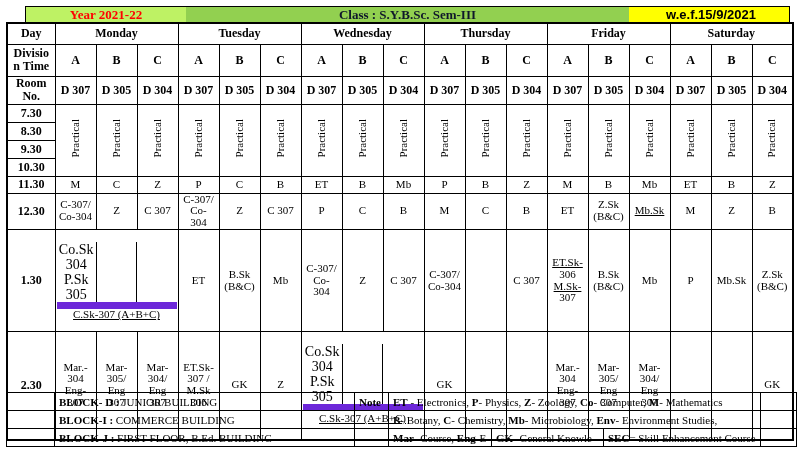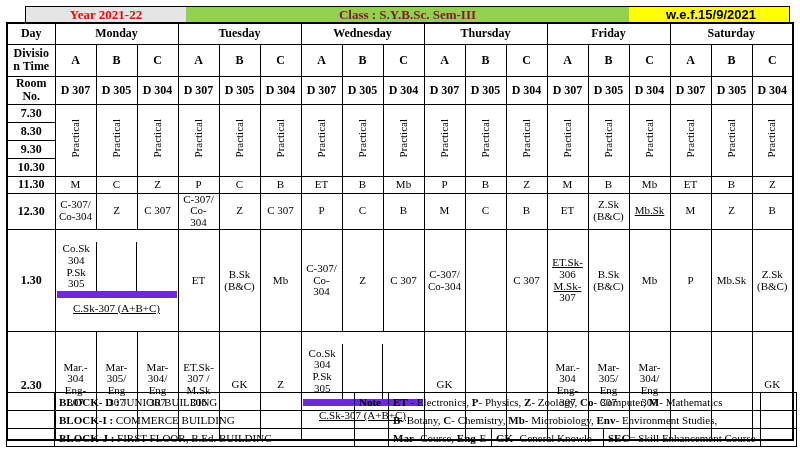--- a/index.html
+++ b/index.html
@@ -4,22 +4,22 @@
 <style>
   html,body{margin:0;padding:0;background:#ffffff;}
   body{position:relative;width:800px;height:465px;overflow:hidden;
        font-family:"Liberation Serif","DejaVu Serif",serif;color:#000;}
 
   
   .band{position:absolute;top:6px;left:25px;width:765px;height:17px;
         display:flex;border:1px solid #000;box-sizing:border-box;}
   .band .seg{display:flex;align-items:center;justify-content:center;
         font-weight:bold;font-size:13px;height:100%;box-sizing:border-box;}
-  .seg-year{width:160px;background:#e5e5e5;color:#FF0000;}
-  .seg-class{width:443px;background:#92D050;color:#7f1d1d;}
+  .seg-year{width:160px;background:#bef264;color:#FF0000;}
+  .seg-class{width:443px;background:#92D050;color:#0f172a;}
   .seg-wef{width:160px;background:#FFFF00;color:#000;
         font-family:"Liberation Sans","DejaVu Sans",sans-serif;
         font-size:12px;font-weight:normal;justify-content:flex-start;padding-left:4px;}
 
   
   table.main{position:absolute;top:22px;left:6px;border-collapse:collapse;
         table-layout:fixed;border:2px solid #000;}
   table.main td{border:1px solid #000;text-align:center;vertical-align:middle;
         font-size:11px;line-height:1.08;padding:0 1px;white-space:pre-line;
         overflow:hidden;}
@@ -37,21 +37,21 @@
         font-size:11px;letter-spacing:0;}
   .und{text-decoration:underline;}
   .b{font-weight:bold;}
   
   td.group{padding:0;vertical-align:top;}
   .grp{display:flex;flex-direction:column;}
   .grp130{height:77px;}
   .grp230{height:83px;}
   .grp-top{flex:1;display:flex;}
   .gc{flex:1;display:flex;align-items:center;justify-content:center;
-      white-space:pre-line;font-size:11px;line-height:1.08;}
+      white-space:pre-line;font-size:14px;line-height:1.08;}
   .gc + .gc{border-left:1px solid #000;}
   .grp-bot{border-top:7px solid #6d28d9;height:21px;display:flex;
       align-items:center;justify-content:center;font-size:11px;}
   .blk{display:block;}
 
   
   table.bottom{position:absolute;top:392px;left:6px;border-collapse:collapse;
         table-layout:fixed;}
   table.bottom td{border:1px solid #000;font-size:11px;vertical-align:middle;
         padding:0 4px;white-space:nowrap;overflow:hidden;height:17px;}

